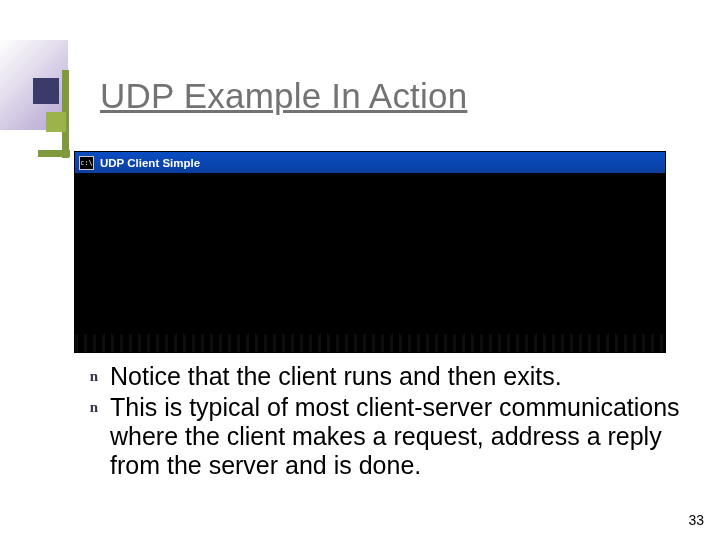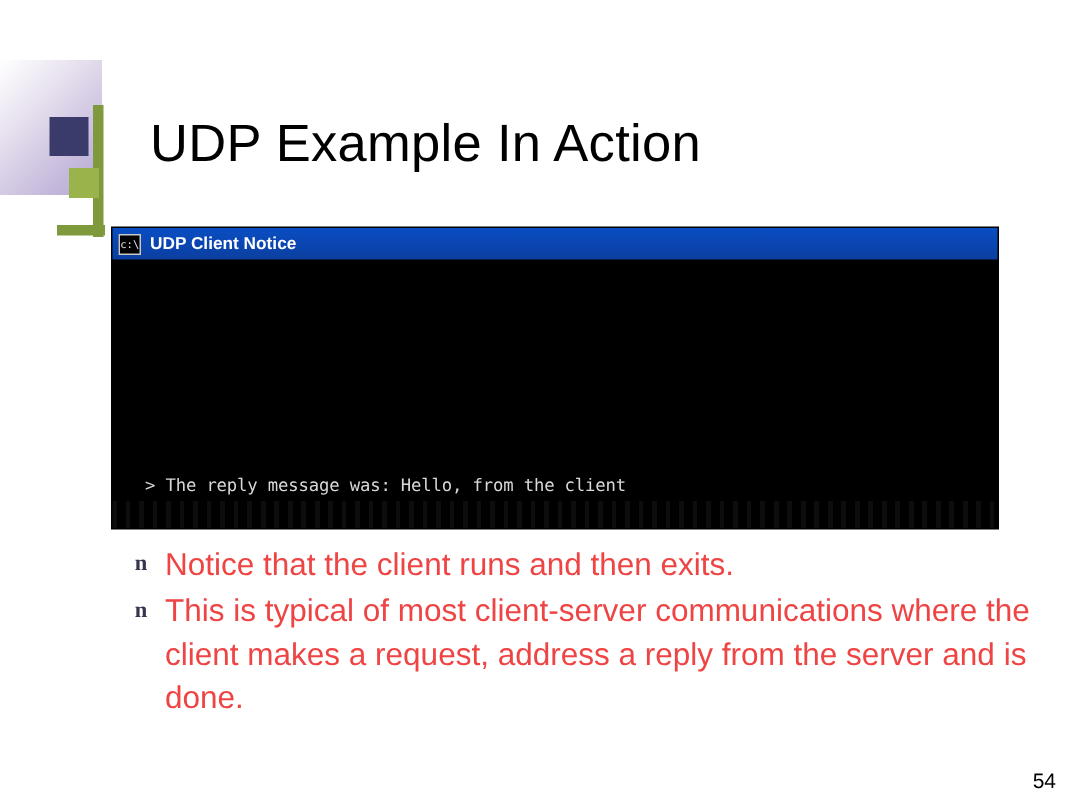--- a/index.html
+++ b/index.html
@@ -63,23 +63,24 @@
     height: 20px;
     background: #9ab34a;
   }
 
   
   .slide-title {
     position: absolute;
     left: 100px;
     top: 76px;
     font-size: 35px;
-    color: #000000;
+    color: #737373;
     letter-spacing: 0.2px;
     white-space: nowrap;
+    text-decoration: underline;
   }
 
   
   .console-window {
     position: absolute;
     left: 75px;
     top: 152px;
     width: 590px;
     height: 200px;
     background: #000000;
@@ -158,23 +159,23 @@
     width: 32px;
     flex: 0 0 32px;
     color: #34344e;
     font-family: "Liberation Serif", serif;
     font-size: 15px;
     line-height: 29px;
     text-align: center;
     font-weight: bold;
   }
   .bullet-text {
-    font-size: 21px;
+    font-size: 25px;
     line-height: 29px;
-    color: #ef4444;
+    color: #000000;
     max-width: 590px;
   }
 
   
   .page-number {
     position: absolute;
     right: 16px;
     bottom: 12px;
     font-size: 14px;
     color: #000000;
@@ -189,38 +190,37 @@
   <div class="bar-v"></div>
   <div class="sq-green"></div>
   <div class="bar-h"></div>
 </div>
 
 <div class="slide-title">UDP Example In Action</div>
 
 <div class="console-window">
   <div class="console-titlebar">
     <div class="console-icon">c:\</div>
-    <div class="console-title-text">UDP Client Notice</div>
+    <div class="console-title-text">UDP Client Simple</div>
   </div>
   <div class="console-body">
     <div class="blank"></div>
     <div class="blank"></div>
-    <div>  &gt; The reply message was: Hello, from the client</div>
     
     
     
     
   </div>
   <div class="console-fade"></div>
 </div>
 
 <div class="bullets">
   <div class="bullet-row">
     <div class="bullet-marker">n</div>
     <div class="bullet-text">Notice that the client runs and then exits.</div>
   </div>
   <div class="bullet-row">
     <div class="bullet-marker">n</div>
     <div class="bullet-text">This is typical of most client-server communications where the client makes a request, address a reply from the server and is done.</div>
   </div>
 </div>
 
-<div class="page-number">54</div>
+<div class="page-number">33</div>
 
 </body></html>

